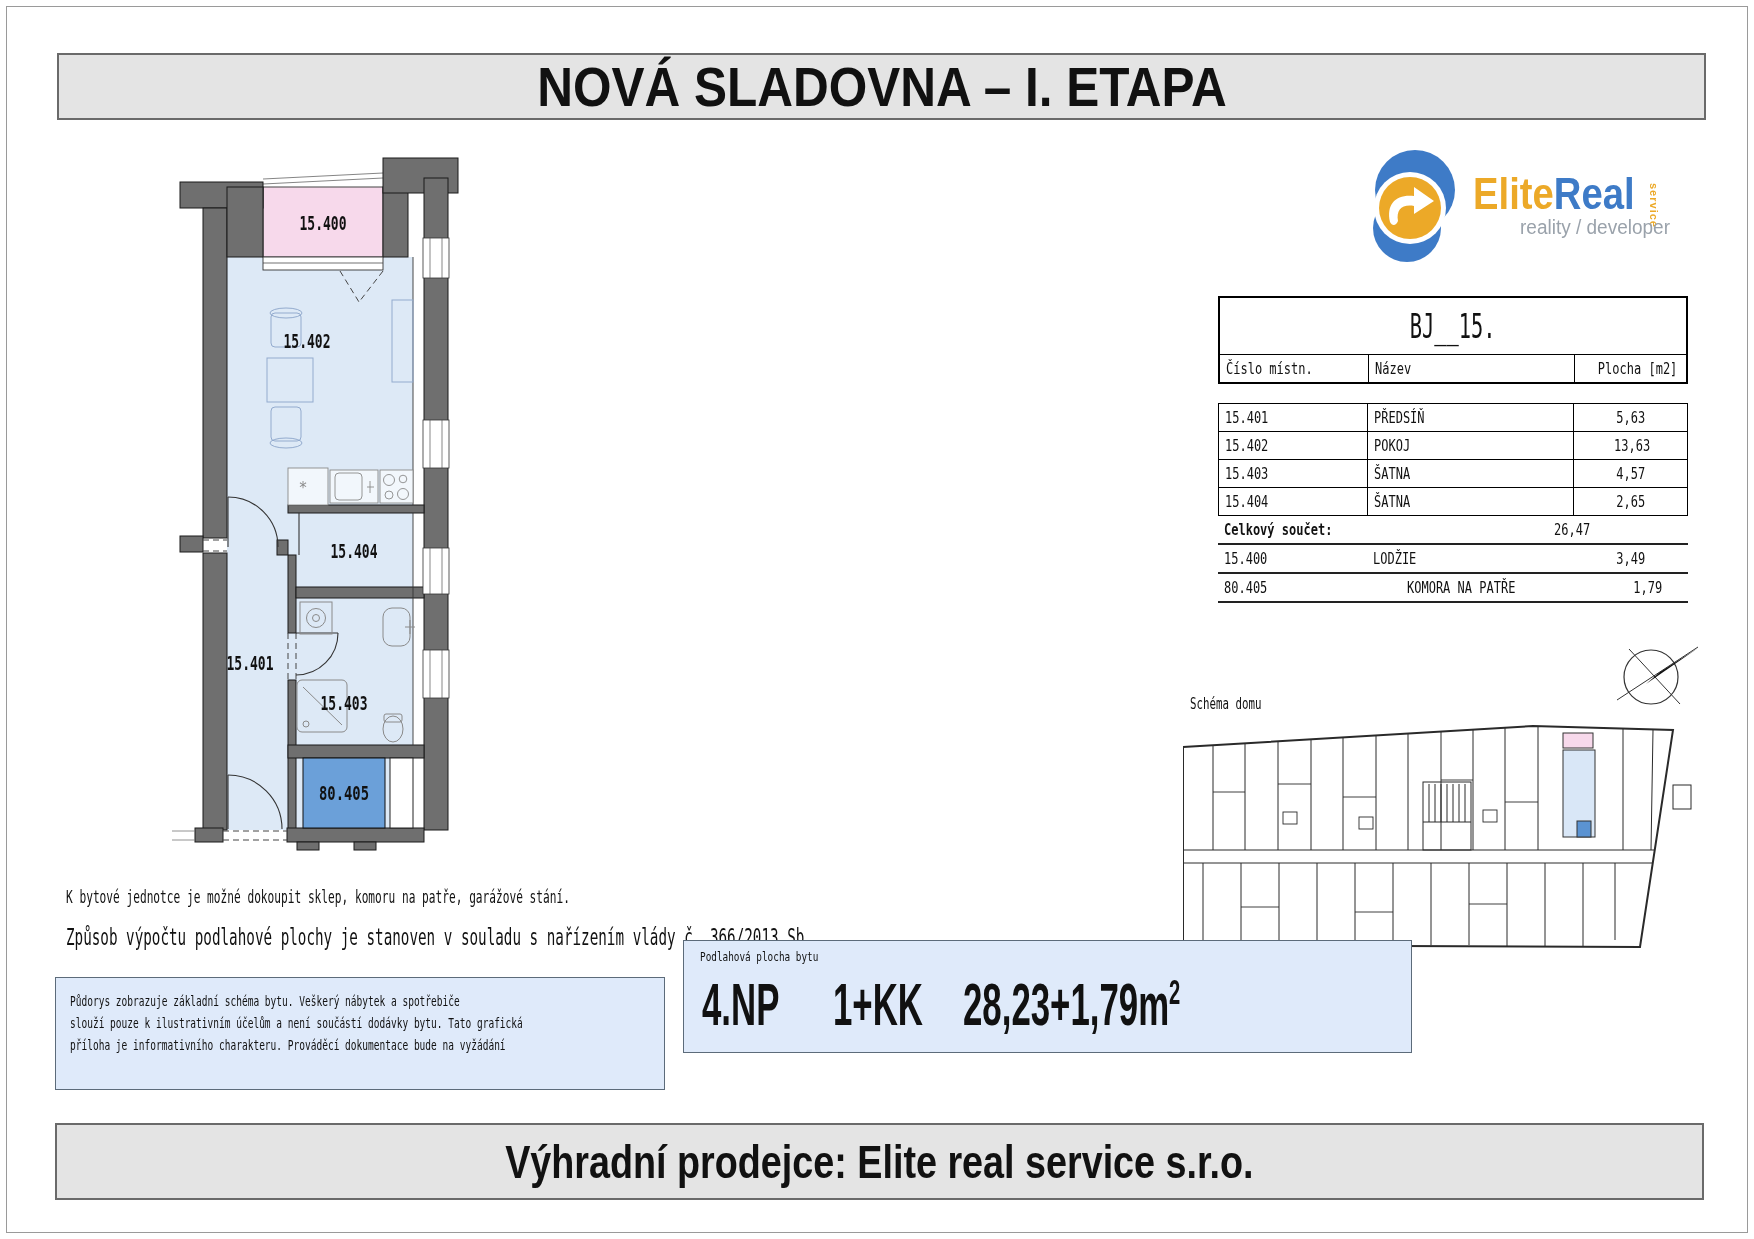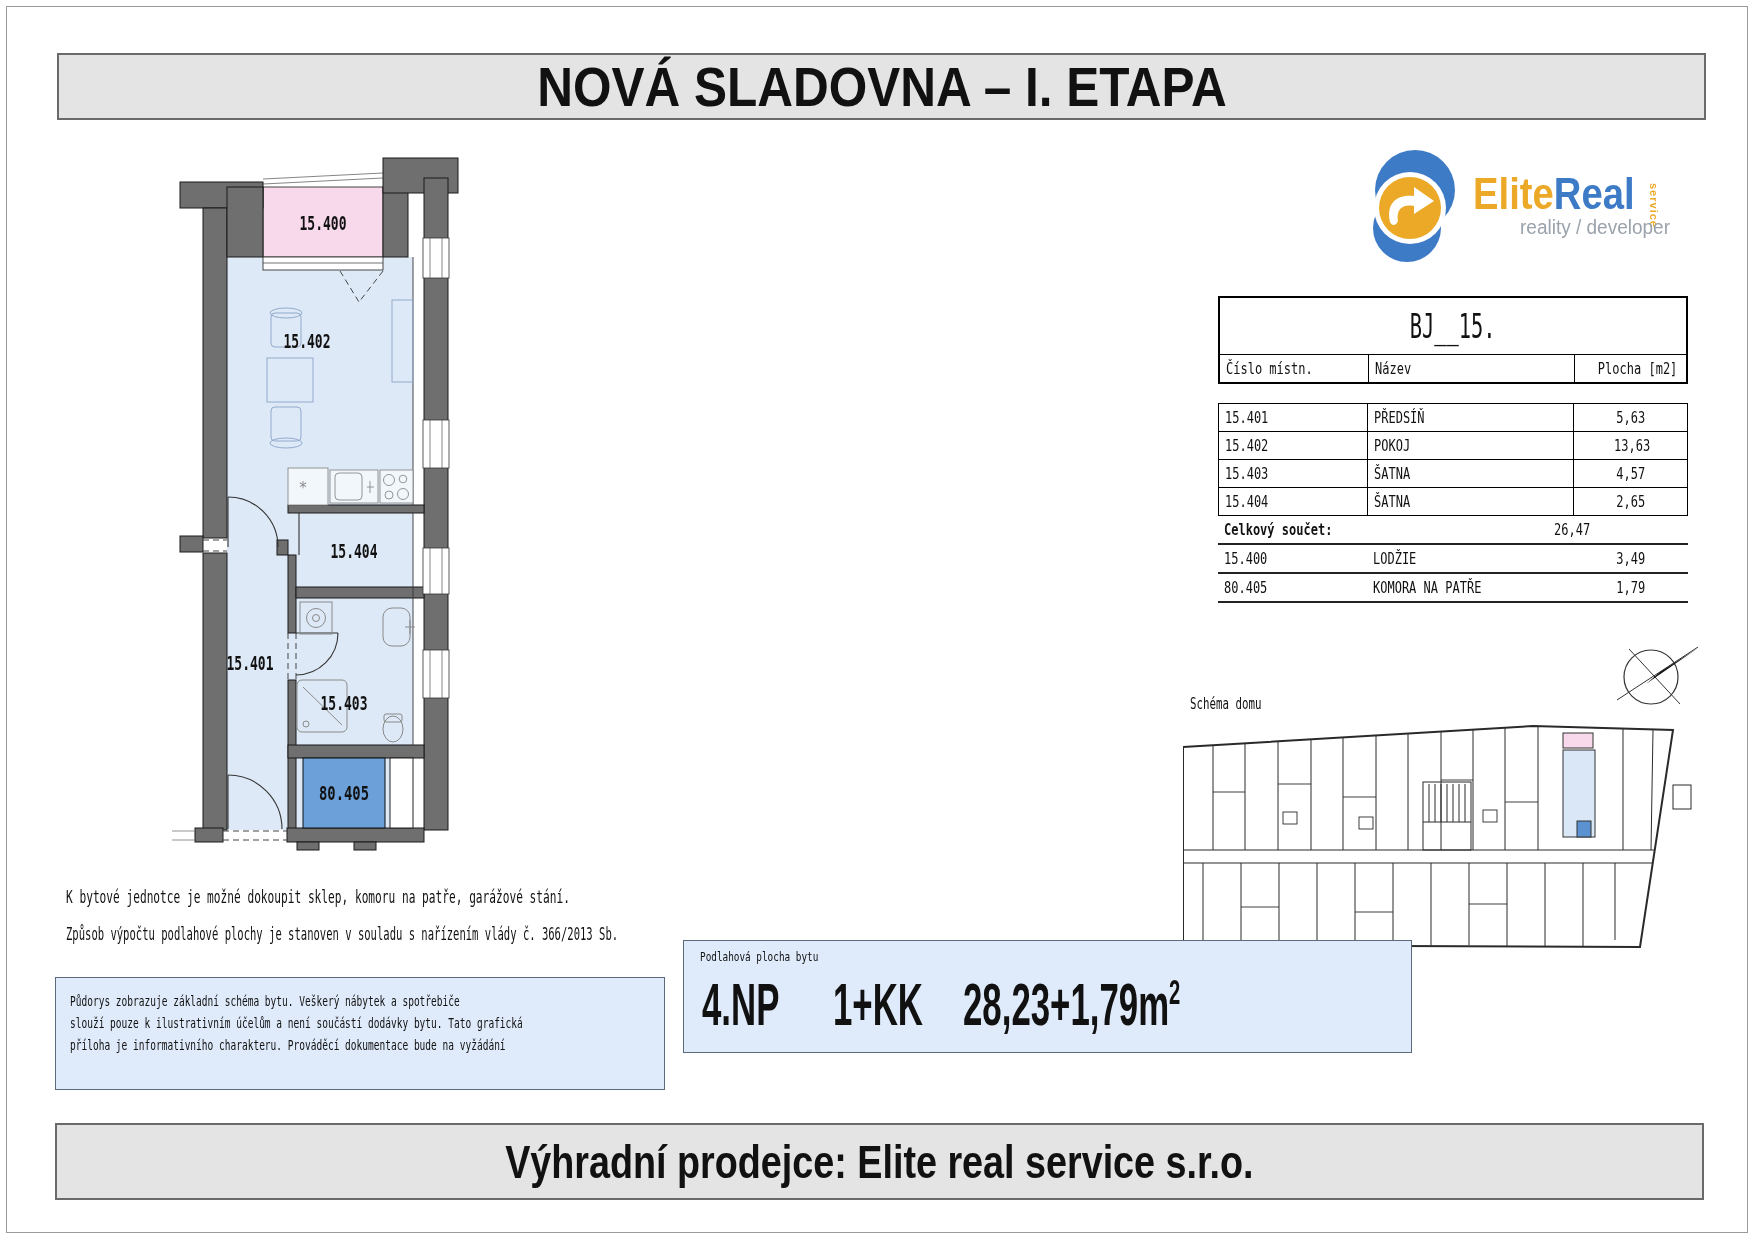--- a/index.html
+++ b/index.html
@@ -270,21 +270,21 @@
       <div class="cell2" style="border:none;">
           <span class="cond c80">LODŽIE</span>
         </div>
       <div class="cell3"><span class="condR">3,49</span></div>
     </div>
     <div class="thick"></div>
     <div class="ut-plain nb">
       <div class="cell1" style="border:none;">
           <span class="cond c80">80.405</span>
         </div>
-      <div class="cell2" style="border:none;">
+      <div class="cell2" style="border:none;margin-left:34px;">
           <span class="cond c80">KOMORA NA PATŘE</span>
         </div>
       <div class="cell3"><span class="condR">1,79</span></div>
     </div>
     <div class="thick"></div>
   </div>
 
   <svg class="abs" style="left:1612px;top:638px;" width="100" height="78" viewBox="0 0 100 78">
     <circle cx="39" cy="39" r="27" fill="none" stroke="#333" stroke-width="1.2"></circle>
     <line x1="5" y1="62" x2="86" y2="9" stroke="#333" stroke-width="1"></line>
@@ -362,21 +362,21 @@
     <g>
       <rect x="380" y="11" width="30" height="15" fill="#f7d9eb" stroke="#333" stroke-width="1"></rect>
       <rect x="380" y="28" width="32" height="87" fill="#d9e7f7" stroke="#333" stroke-width="1"></rect>
       <rect x="394" y="99" width="14" height="16" fill="#5b93d2" stroke="#333" stroke-width="1"></rect>
     </g>
   </svg>
 
   <div class="abs" style="left:66px;top:886px;font-size:18px;">
     <span class="cond c62">K bytové jednotce je možné dokoupit sklep, komoru na patře, garážové stání.</span>
   </div>
-  <div class="abs" style="left:66px;top:924px;font-size:17px;">
+  <div class="abs" style="left:66px;top:924px;font-size:23px;">
     <span class="cond c62">Způsob výpočtu podlahové plochy je stanoven v souladu s nařízením vlády č. 366/2013 Sb.</span>
   </div>
 
   <div class="abs bluebox" style="left:55px;top:977px;width:610px;height:113px;padding:12px 14px;font-size:14px;line-height:22px;">
     <div><span class="cond c68">Půdorys zobrazuje základní schéma bytu. Veškerý nábytek a spotřebiče</span></div>
     <div><span class="cond c68">slouží pouze k ilustrativním účelům a není součástí dodávky bytu. Tato grafická</span></div>
     <div><span class="cond c68">příloha je informativního charakteru. Prováděcí dokumentace bude na vyžádání</span></div>
   </div>
 
   <div class="abs bluebox" style="left:683px;top:940px;width:729px;height:113px;">

